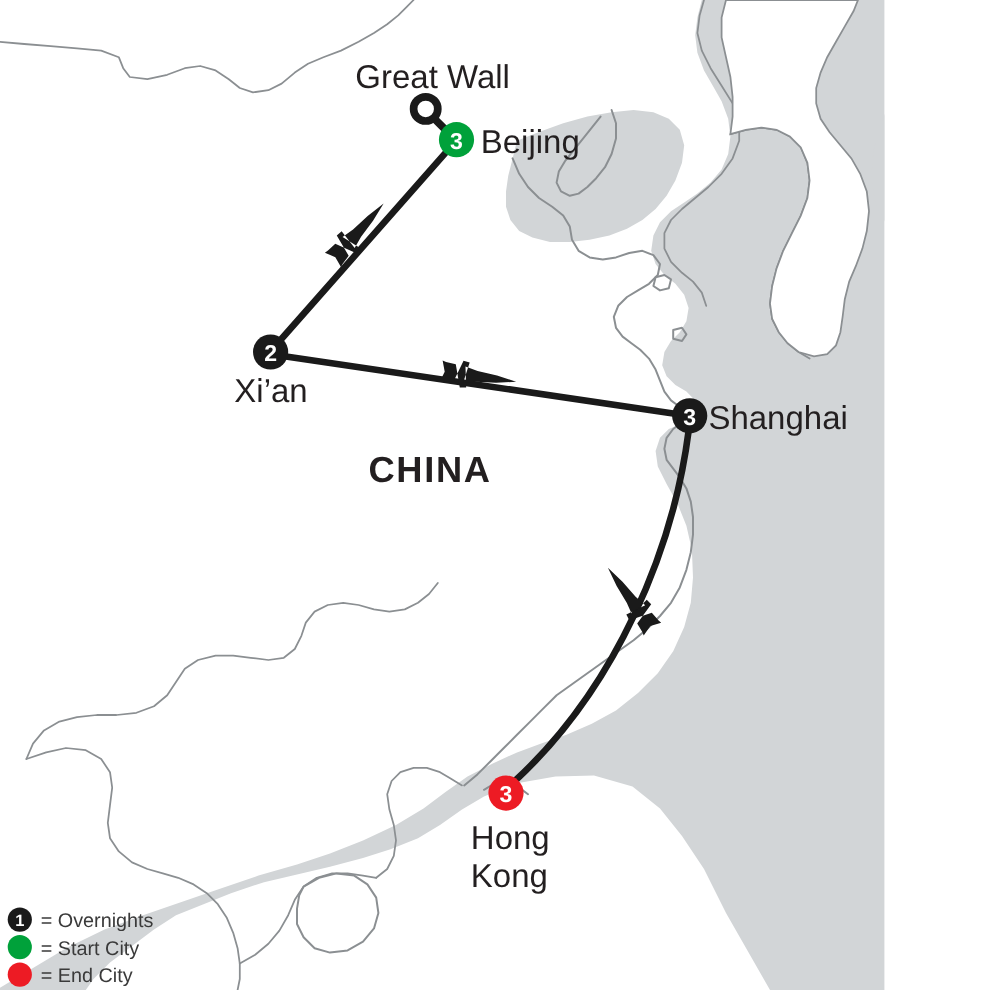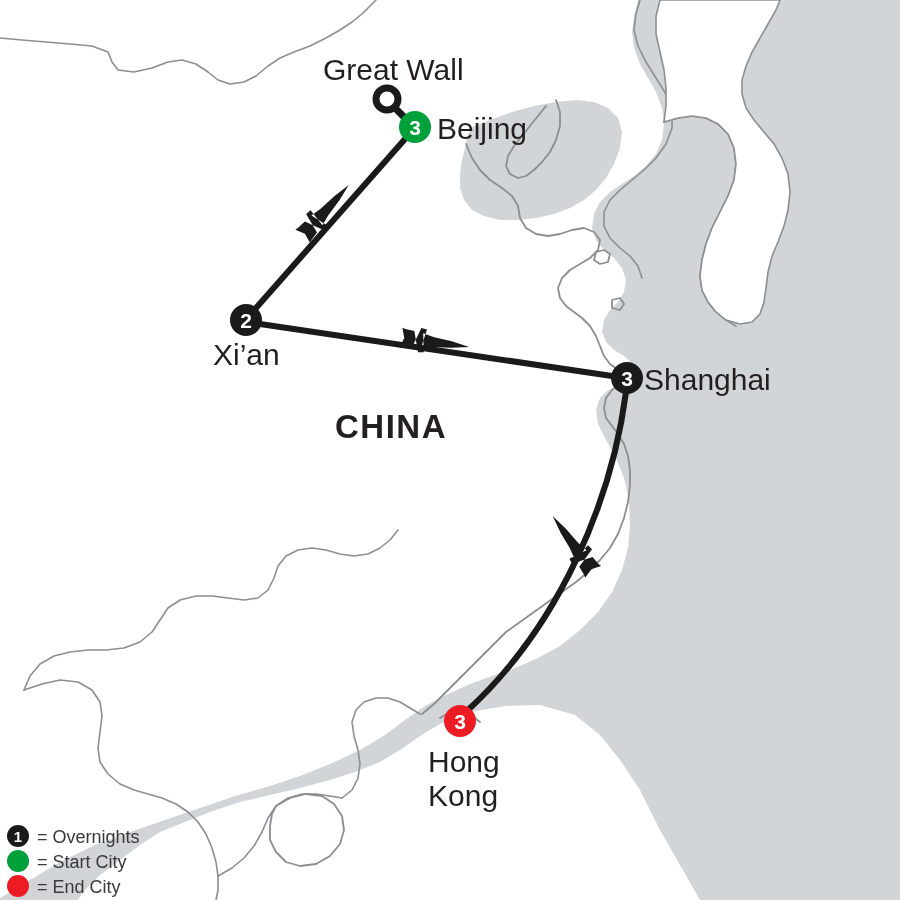--- a/index.html
+++ b/index.html
@@ -6,21 +6,21 @@
   html, body {
     margin: 0;
     padding: 0;
     background: #ffffff;
   }
   body {
     font-family: "Liberation Sans", sans-serif;
   }
   #map-root {
     position: relative;
-    width: 900px;
+    width: 804px;
     height: 900px;
     overflow: hidden;
     background: #ffffff;
   }
   #map-svg {
     position: absolute;
     top: 0;
     left: 0;
     width: 900px;
     height: 900px;

